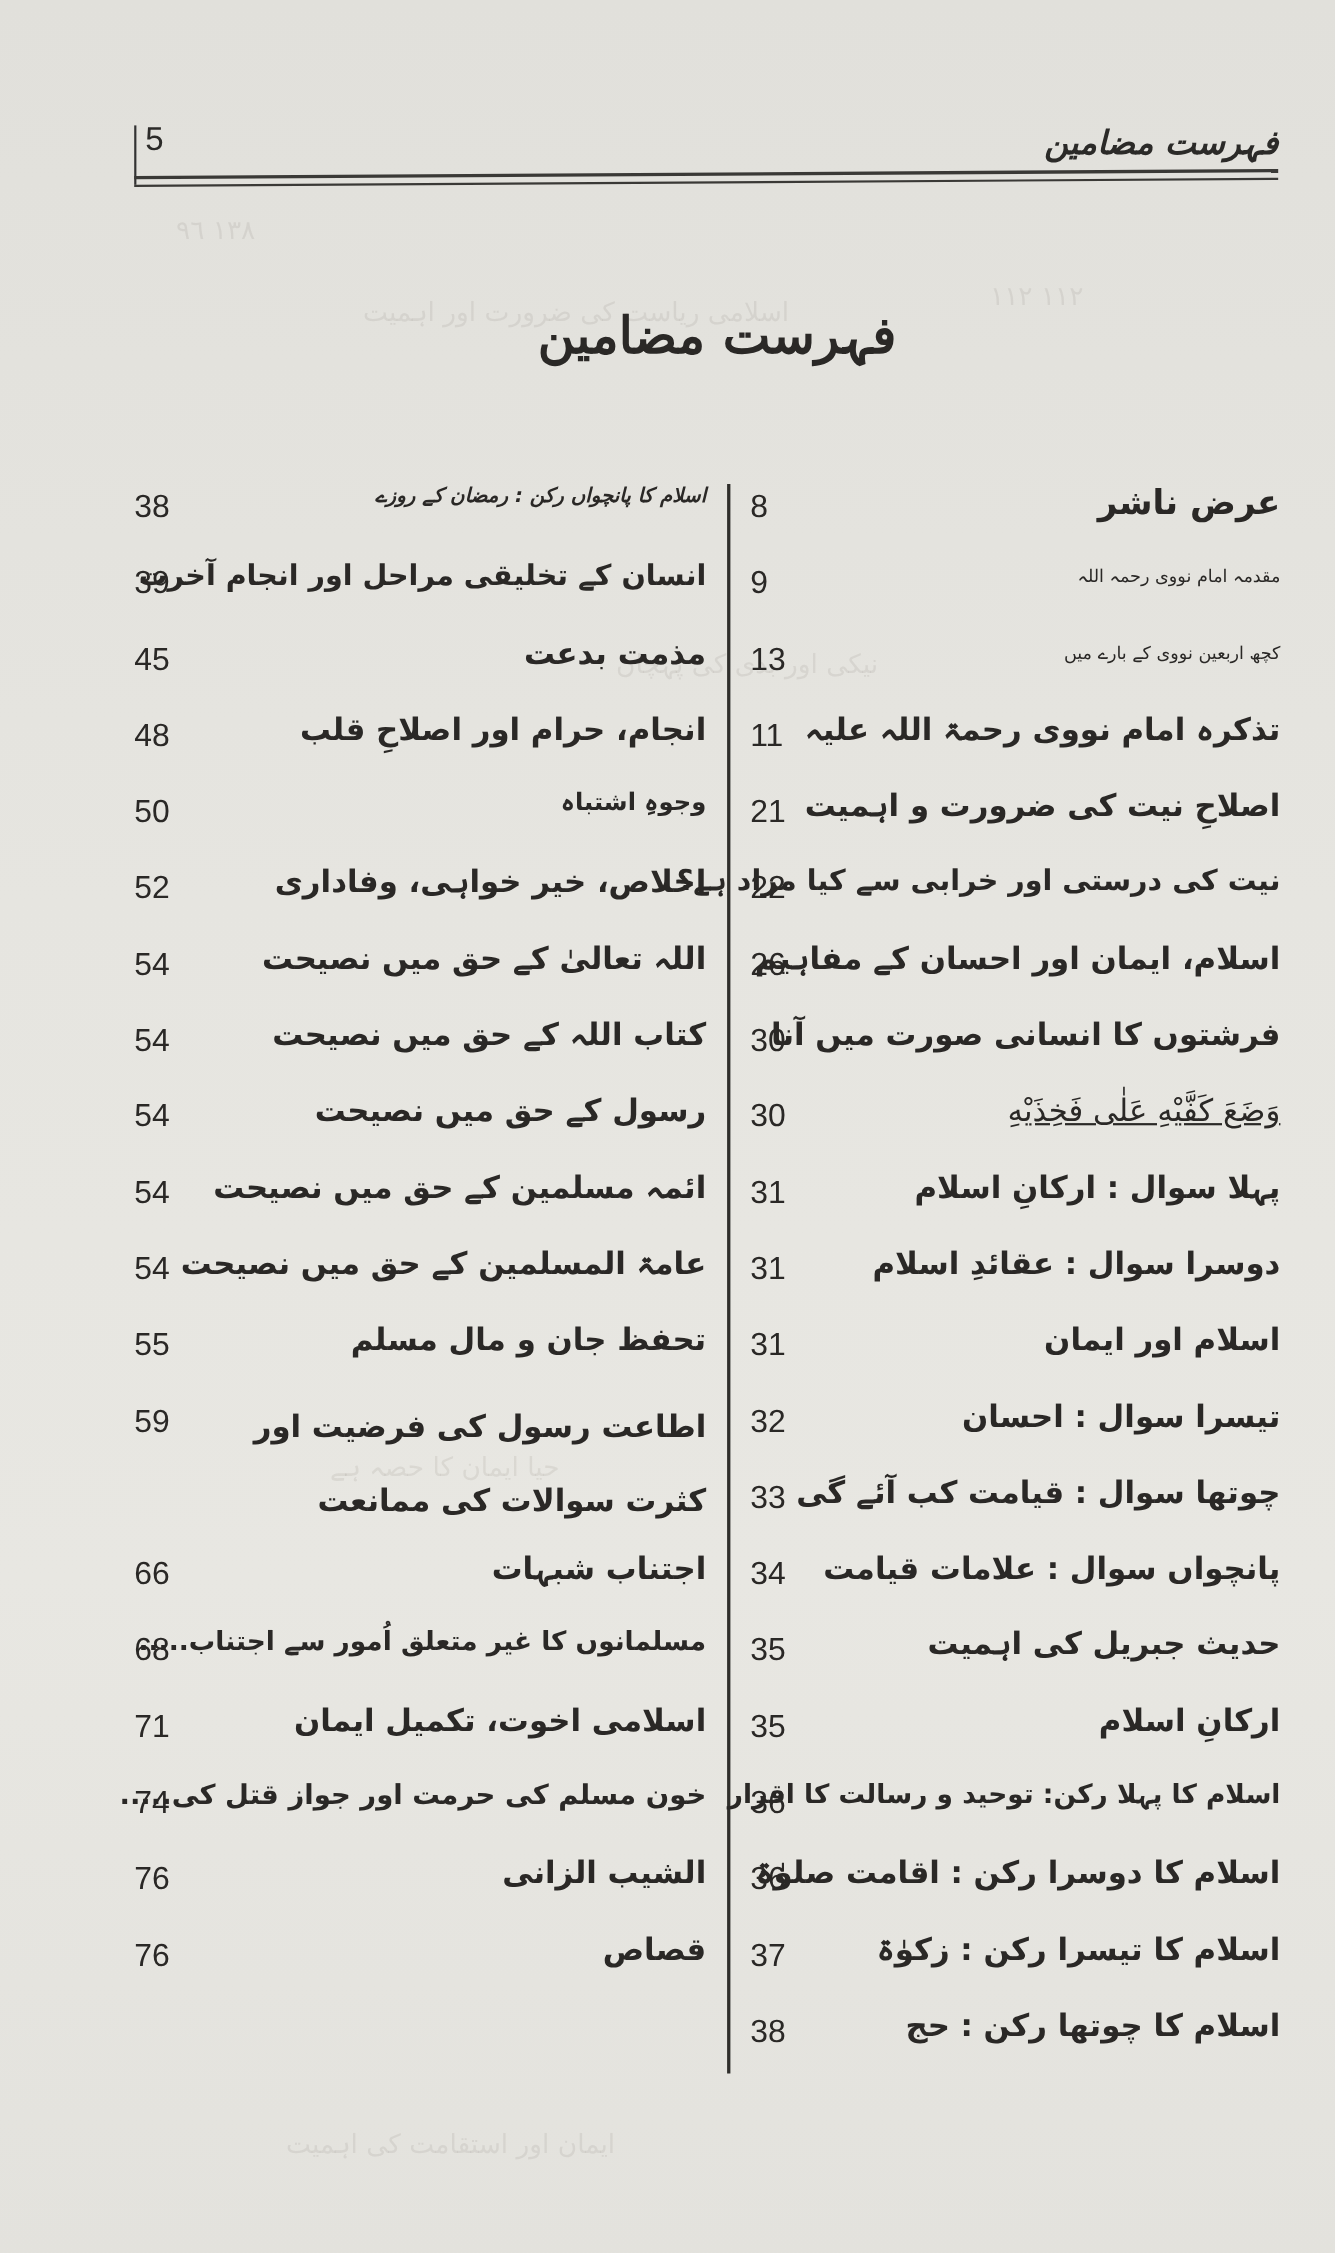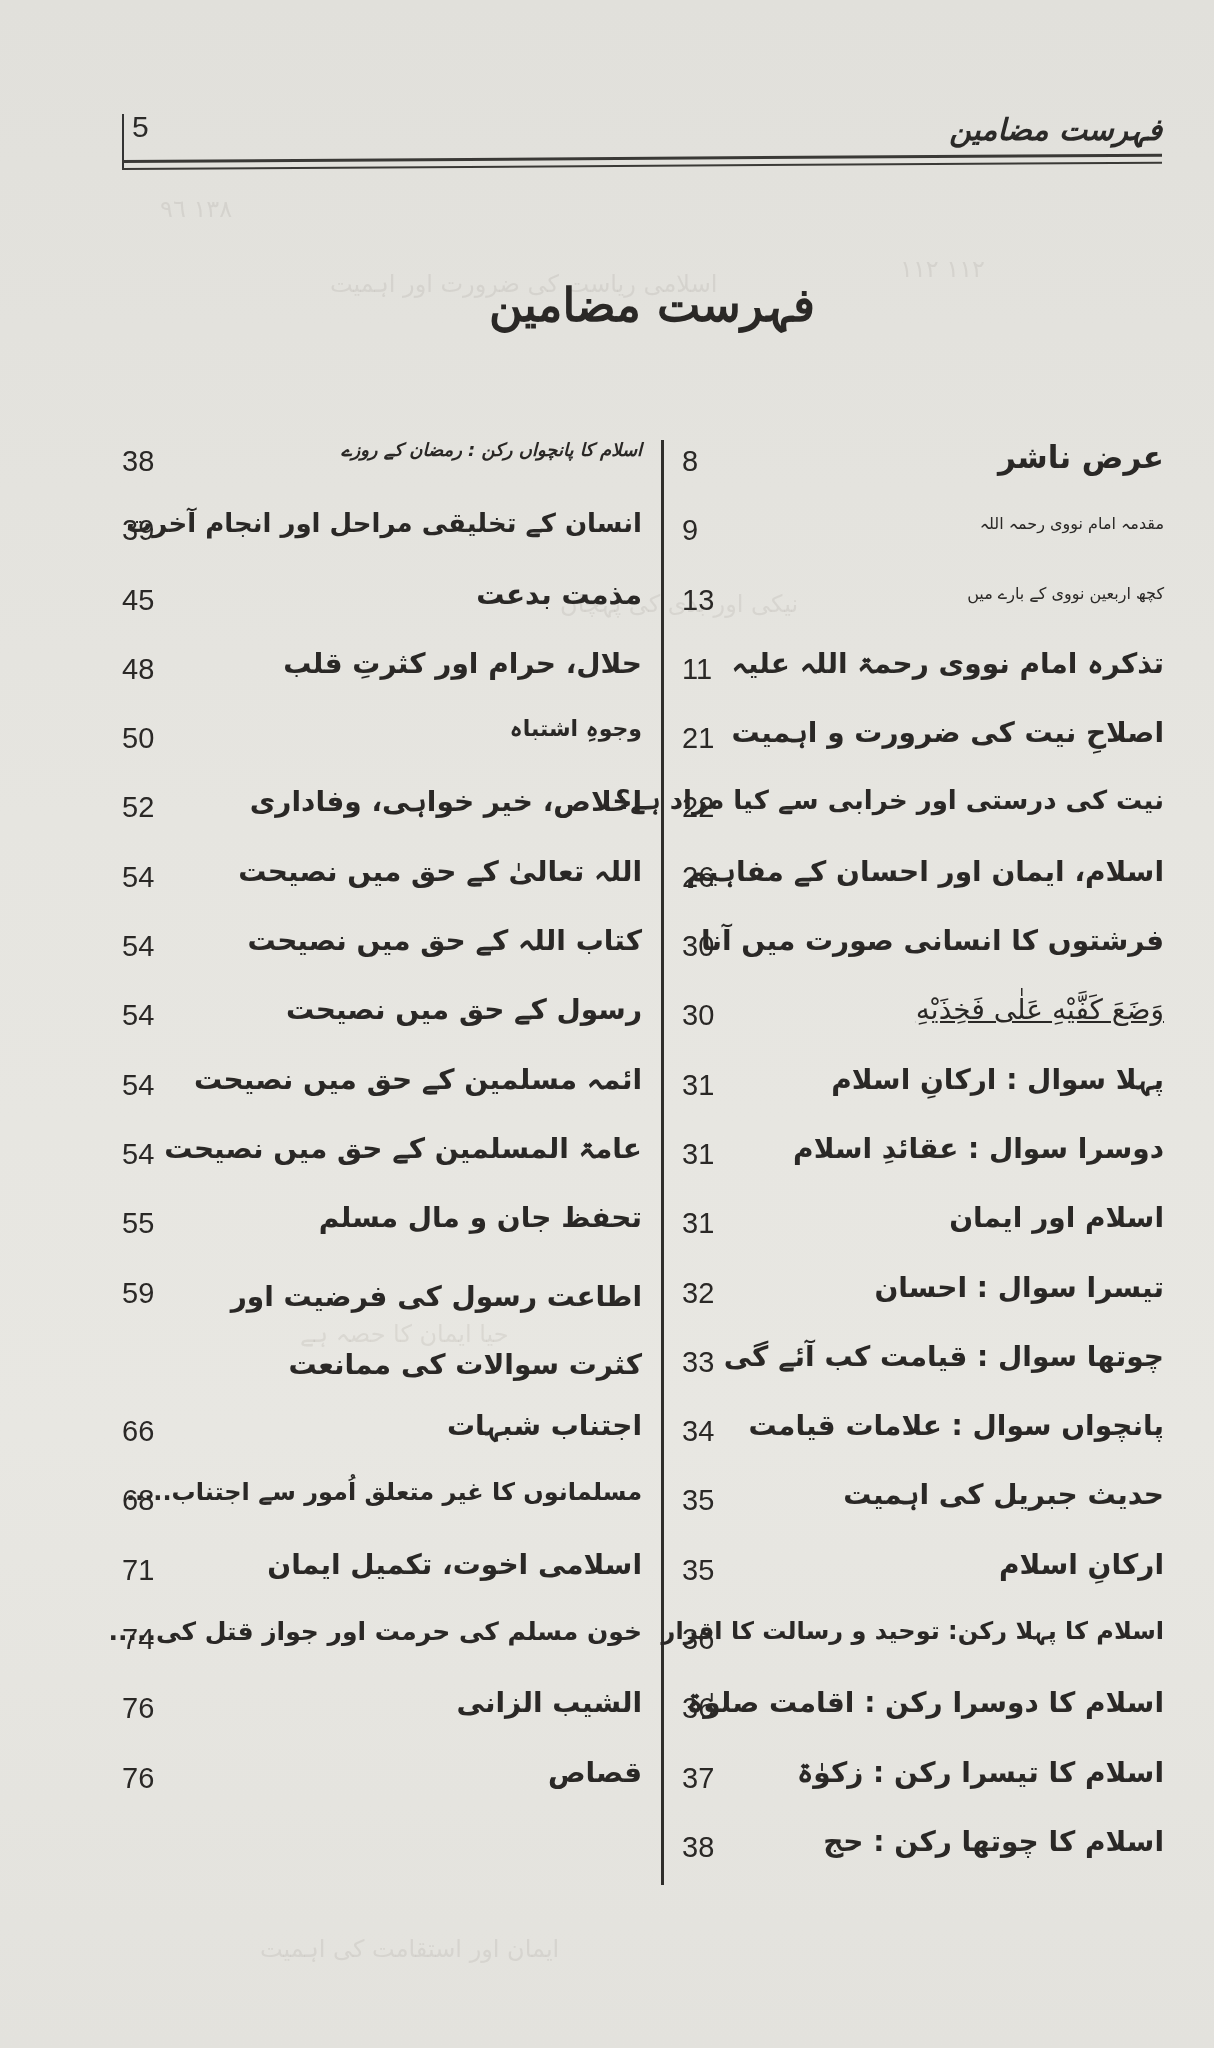--- a/index.html
+++ b/index.html
@@ -279,21 +279,21 @@
     <div class="row">
         <span class="entry-page">39</span>
         <span class="entry-title" style="font-size:26px;">انسان کے تخلیقی مراحل اور انجام آخرت</span>
       </div>
     <div class="row">
         <span class="entry-page">45</span>
         <span class="entry-title">مذمت بدعت</span>
       </div>
     <div class="row">
         <span class="entry-page">48</span>
-        <span class="entry-title">حلال، حرام اور کثرتِ قلب</span>
+        <span class="entry-title">انجام، حرام اور اصلاحِ قلب</span>
       </div>
     <div class="row">
         <span class="entry-page">50</span>
         <span class="entry-title" style="font-size:22px;">وجوہِ اشتباہ</span>
       </div>
     <div class="row">
         <span class="entry-page">52</span>
         <span class="entry-title">اخلاص، خیر خواہی، وفاداری</span>
       </div>
     <div class="row">

